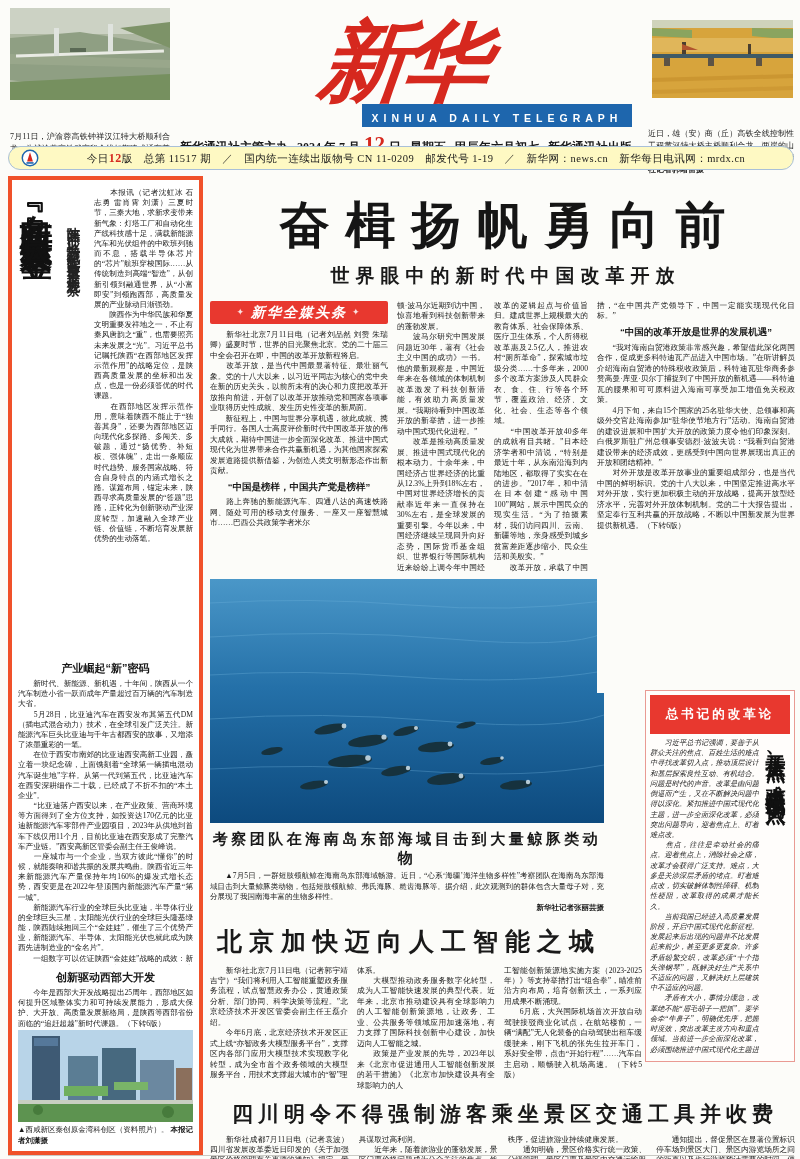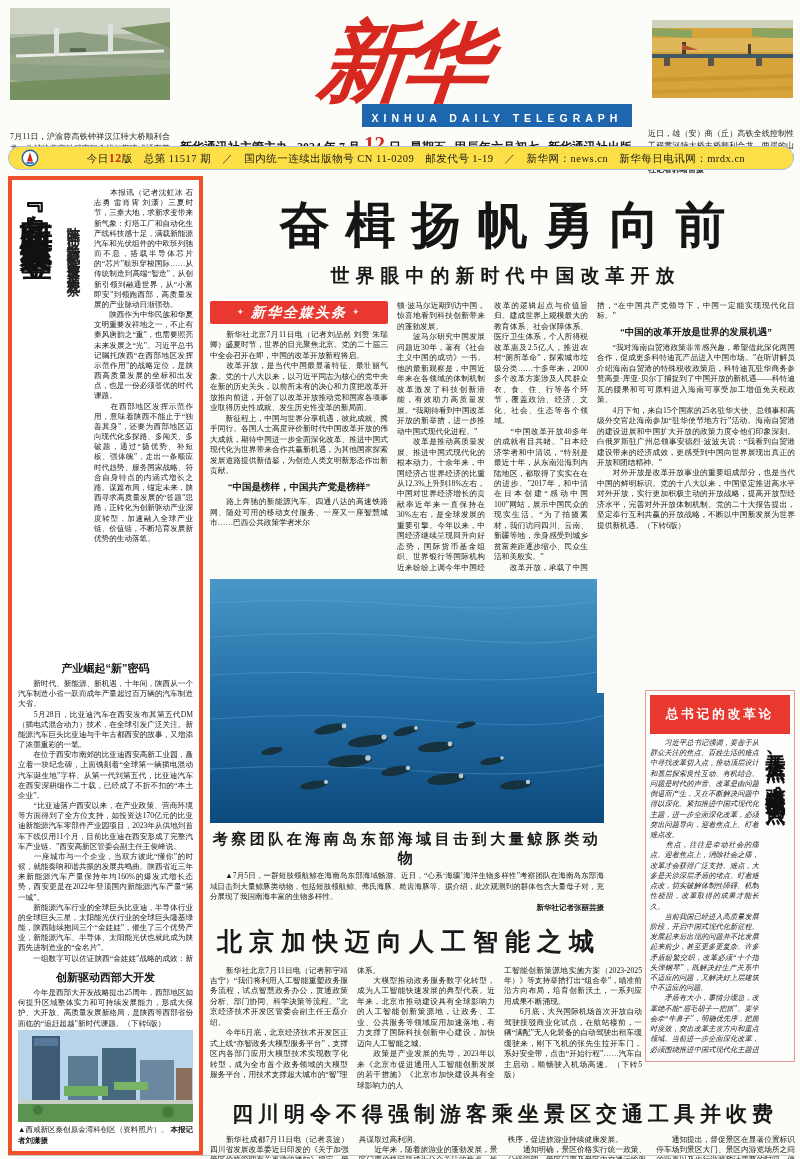--- a/index.html
+++ b/index.html
@@ -27,21 +27,21 @@
   .mast-rest{font-size:66px;line-height:1;color:#d6281e;font-weight:bold;letter-spacing:1px;}
   .mast-bar{margin:2px 0 0 auto;width:270px;background:#1e66ad;color:#fff;text-align:center;
             font-family:"Liberation Sans","DejaVu Sans",sans-serif;font-weight:bold;font-size:10.5px;
             letter-spacing:5px;padding:8px 0 3px;}
   .mast-meta{display:flex;justify-content:space-between;align-items:baseline;margin-top:5px;
              font-size:12px;font-weight:bold;}
   .mast-date span{margin:0 3px;}
   .mast-date .day{font-size:21px;color:#d6281e;margin:0 1px;}
 
   .info-bar{position:absolute;left:8px;top:146px;width:786px;height:24px;border:1.5px solid #a9c0d8;
-            border-radius:13px;display:flex;align-items:center;background:#fde047;box-sizing:border-box;}
+            border-radius:13px;display:flex;align-items:center;background:#fef9c3;box-sizing:border-box;}
   .logo{margin-left:12px;display:flex;}
   .info-text{flex:1;text-align:center;font-size:10.5px;letter-spacing:.5px;}
   .info-text .red{font-size:12px;}
 
   
   .left-box{position:absolute;left:8px;top:176px;width:195px;height:979px;border:4px solid #f0512a;
             background:#fff;box-sizing:border-box;padding:8px 6px;overflow:hidden;}
   .la-top{display:flex;height:468px;overflow:hidden;}
   .la-head{writing-mode:vertical-lr;font-size:33px;font-weight:bold;line-height:1.1;width:44px;
            letter-spacing:3px;color:#111;}

